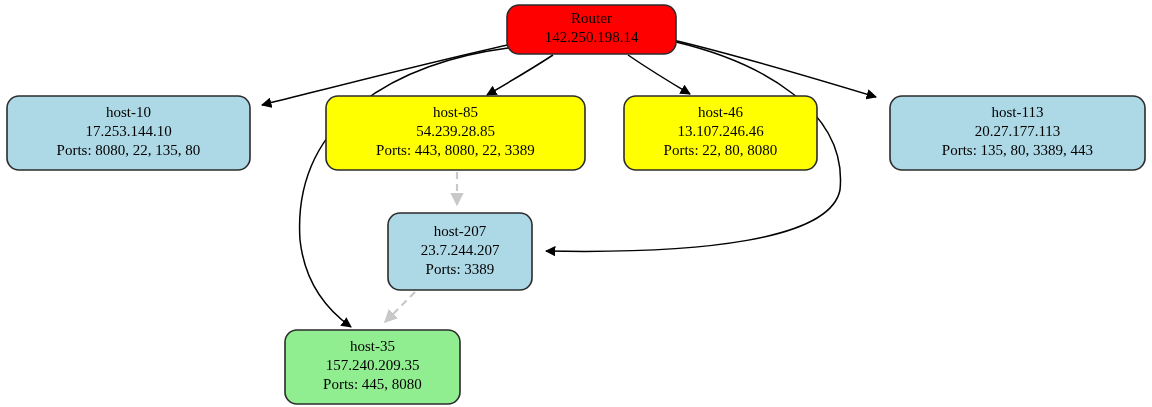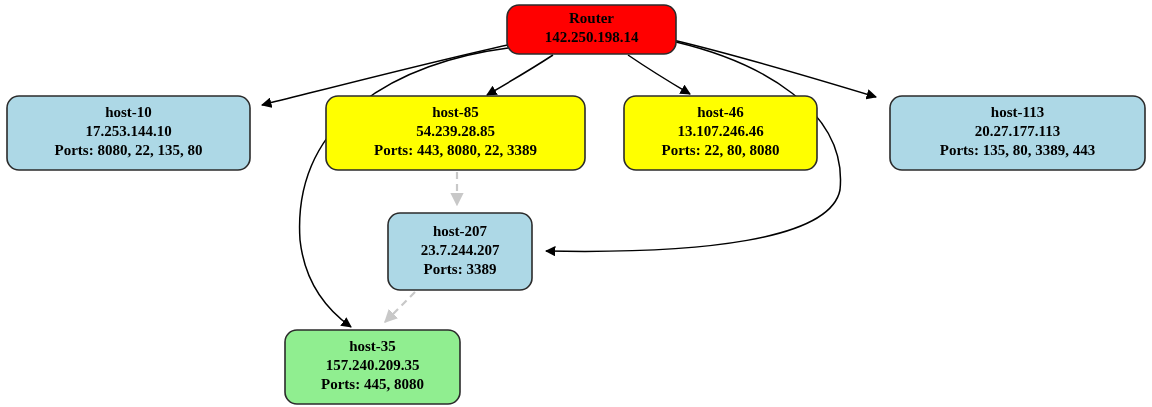--- a/index.html
+++ b/index.html
@@ -10,21 +10,20 @@
   body {
     width: 1152px;
     height: 407px;
     overflow: hidden;
     font-family: "Liberation Serif", "DejaVu Serif", serif;
   }
   #diagram-root {
     position: relative;
     width: 1152px;
     height: 407px;
-    font-weight: bold;
   }
   svg#network-svg {
     display: block;
     width: 1152px;
     height: 407px;
   }
   .node-shape {
     stroke: #2b2b2b;
     stroke-width: 1.6;
   }

